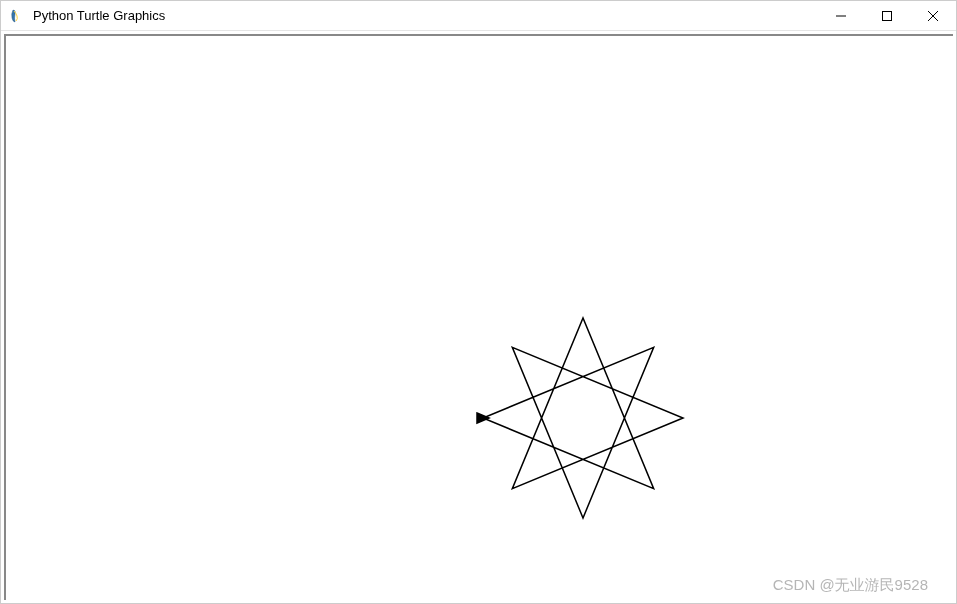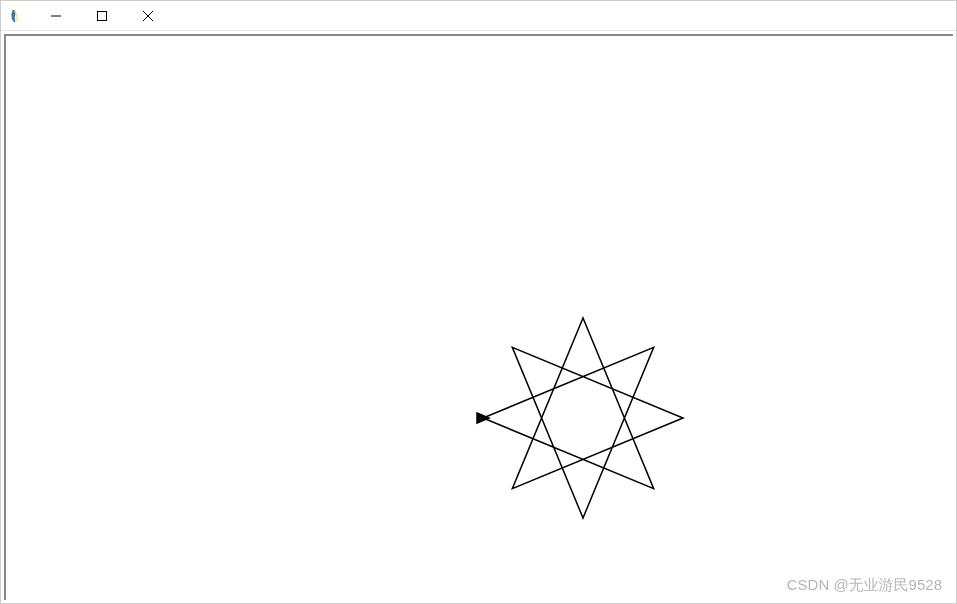--- a/index.html
+++ b/index.html
@@ -78,38 +78,39 @@
       border-bottom: none;
     }
     .turtle-svg {
       position: absolute;
       top: 0;
       left: 0;
     }
     .watermark {
       position: absolute;
       bottom: 8px;
-      right: 14px;
+      right: 28px;
       font-size: 15px;
       color: rgba(120,120,120,0.55);
       font-family: sans-serif;
       pointer-events: none;
     }
   </style>
 </head>
 <body>
 
 <div class="window">
   <div class="titlebar">
     <span class="titlebar-icon">
       <svg viewBox="0 0 16 16">
         <path d="M4 2 Q2 6 3 10 Q4 14 6 14 Q5 10 6 6 Q7 2 4 2 Z" fill="#3776ab" stroke="#2a5a85" stroke-width="0.5"></path>
         <path d="M5 3 Q7 5 8 8 Q9 11 7 13" fill="none" stroke="#ffd43b" stroke-width="1"></path>
       </svg>
     </span>
+    <span class="titlebar-title">Python Turtle Graphics</span>
     <div class="window-controls">
       <button class="win-btn" title="Minimize">
         <svg viewBox="0 0 10 10">
             <line x1="0" y1="5" x2="10" y2="5" stroke="#000" stroke-width="1"></line>
           </svg>
       </button>
       <button class="win-btn" title="Maximize">
         <svg viewBox="0 0 10 10">
             <rect x="0.5" y="0.5" width="9" height="9" fill="none" stroke="#000" stroke-width="1"></rect>
           </svg>

